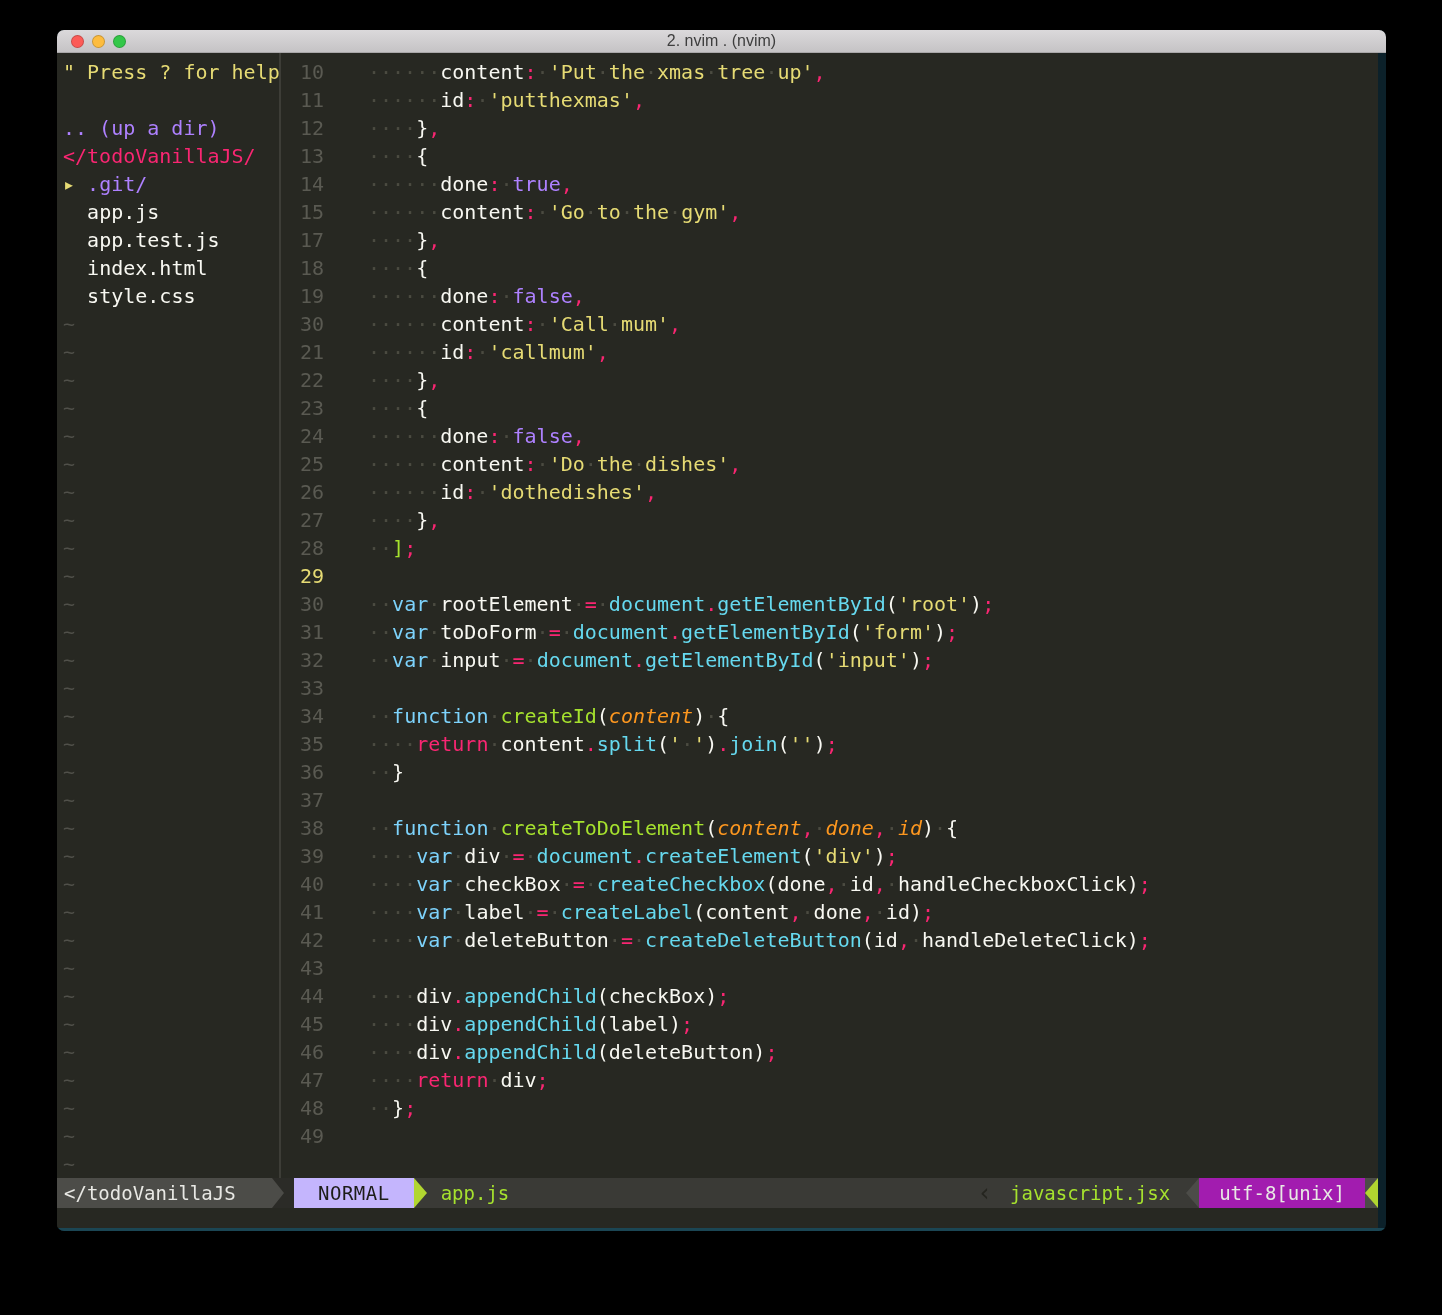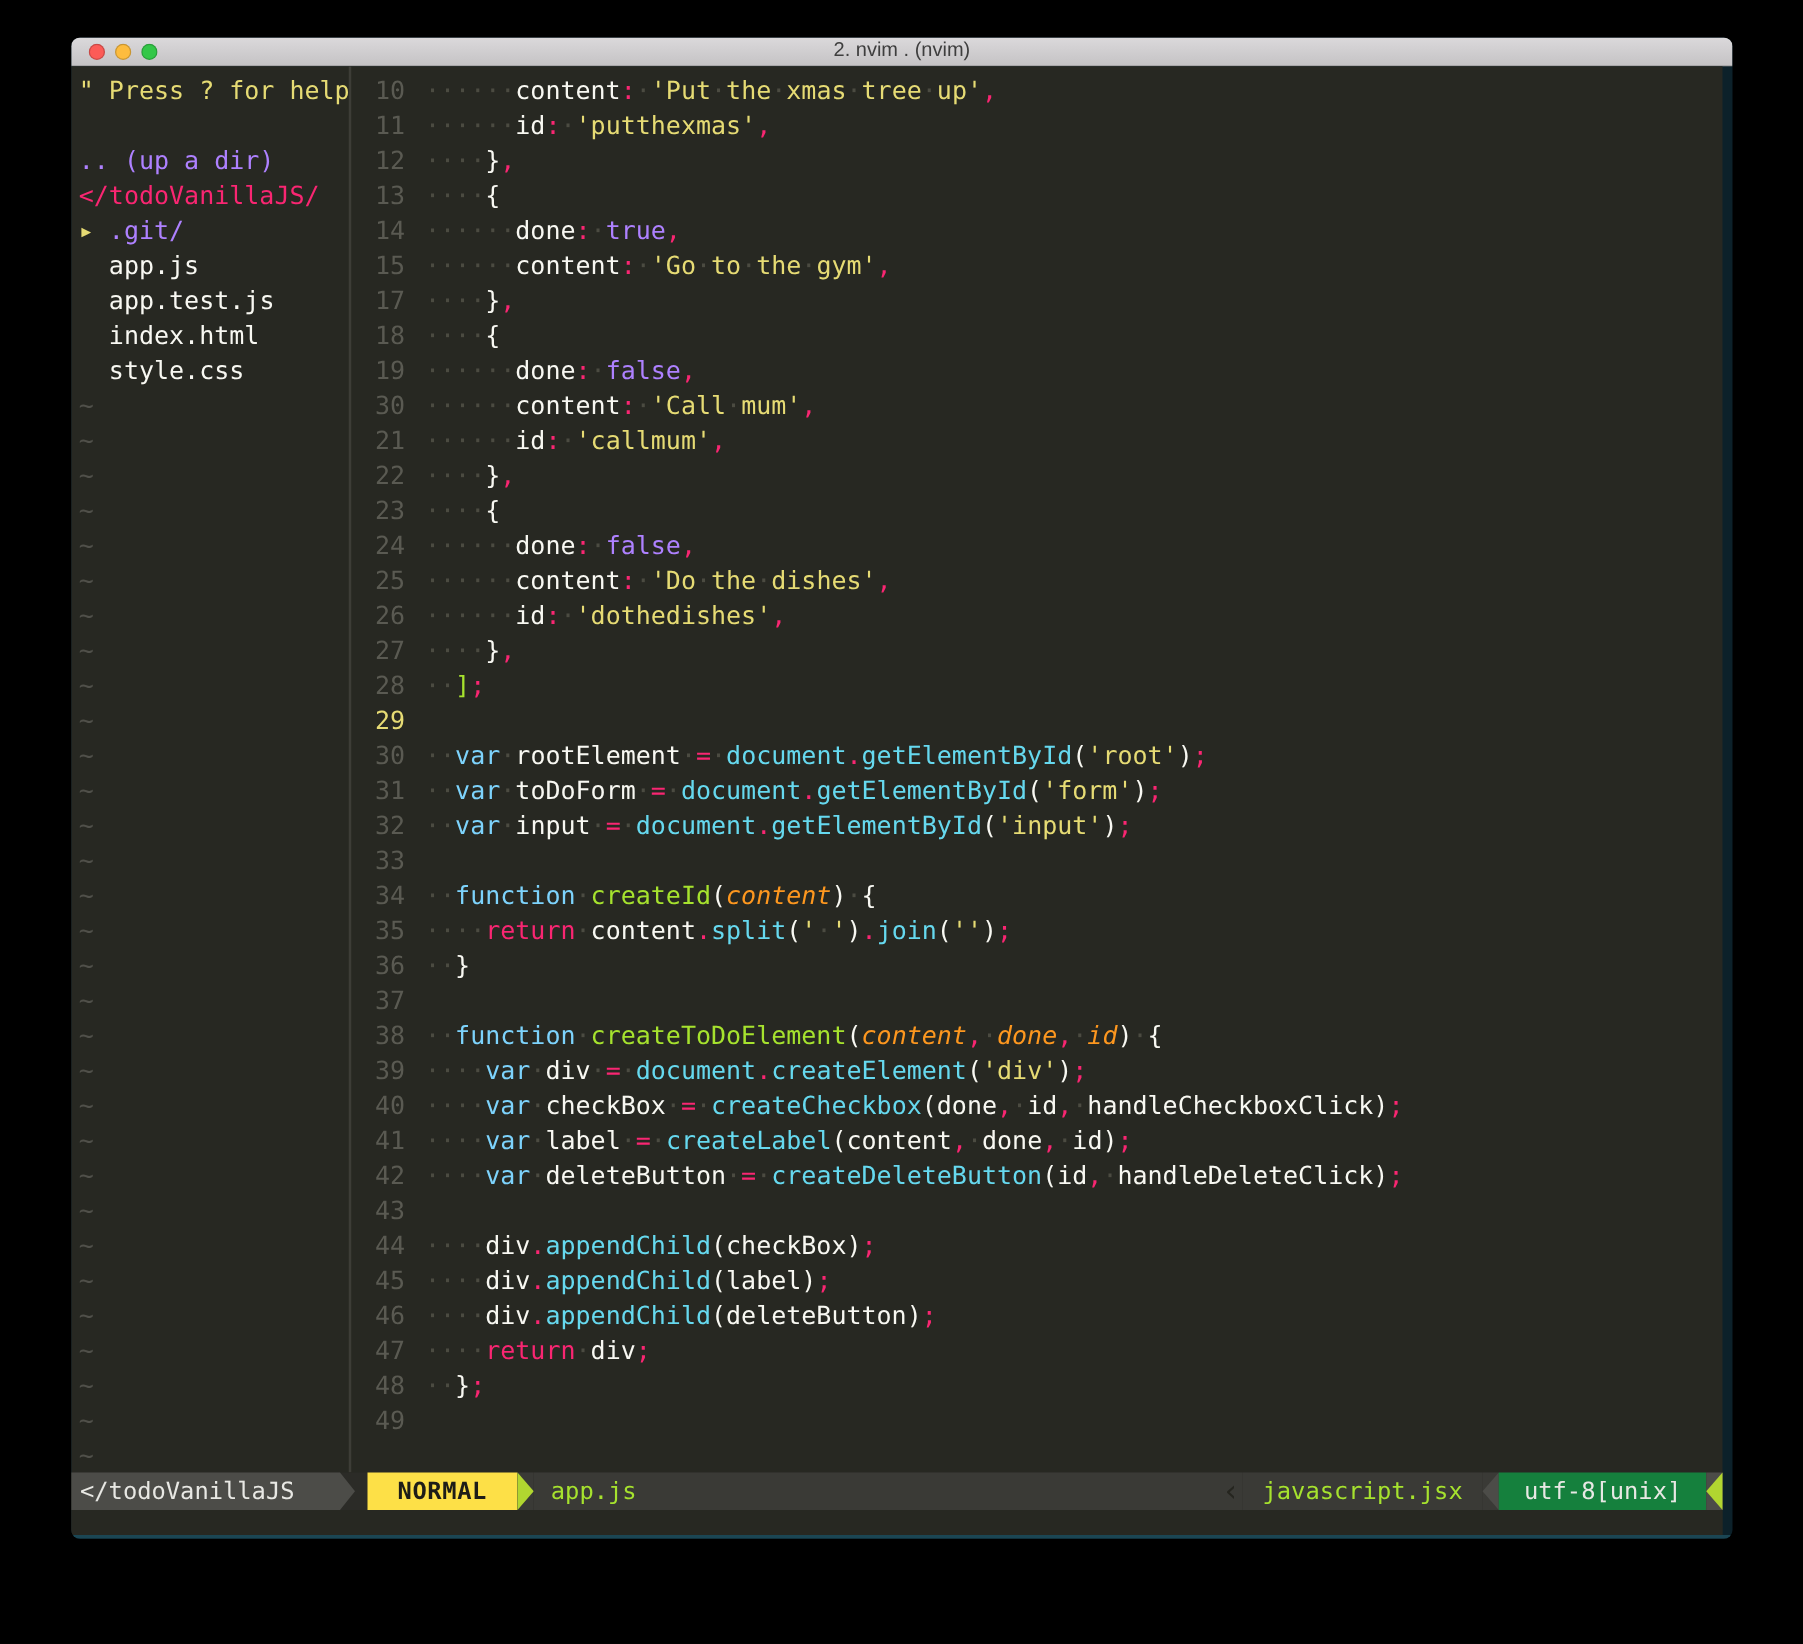--- a/index.html
+++ b/index.html
@@ -25,21 +25,21 @@
     margin-right:8px;height:1175px;color:#f8f8f2;}
   .main{flex:1;display:flex;overflow:hidden;}
 
   
   .sidebar{width:222px;padding:5px 0 0 6px;overflow:hidden;}
   .srow{height:28px;line-height:28px;font-size:20px;white-space:pre;}
   .sep{width:2px;background:#3d3d37;}
 
   
   .editor{flex:1;padding-top:5px;overflow:hidden;}
-  .erow{display:flex;height:28px;line-height:28px;font-size:20px;white-space:pre;}
+  .erow{display:flex;height:28px;line-height:28px;font-size:20px;white-space:pre;gap:28px;}
   .gutter{width:43px;text-align:right;color:#5a5a52;flex:none;}
   .gutter.cur{color:#e6db74;}
   .codeln{margin-left:16px;flex:1;}
 
   
   .tk-fg{color:#f8f8f2;}
   .tk-pink{color:#f92672;}
   .tk-yel{color:#e6db74;}
   .tk-cyn{color:#66d9ef;}
   .tk-cyni{color:#7dd3fc;}
@@ -54,29 +54,29 @@
   .c-dim{color:#50504a;}
 
   
   .statusbar{height:30px;flex:none;display:flex;align-items:stretch;background:#2b2b27;
     font-size:19px;}
   .statusbar .mono{line-height:30px;}
   .seg-tree{width:215px;background:#4c4c48;color:#e8e8e4;padding-left:7px;white-space:pre;}
   .chev-tree{width:0;height:0;border-top:15px solid transparent;border-bottom:15px solid transparent;
     border-left:12px solid #4c4c48;}
   .sb-gap{width:10px;}
-  .seg-normal{background:#fde047;color:#1d1d18;font-weight:bold;padding:0 24px;letter-spacing:.5px;}
+  .seg-normal{background:#c4b5fd;color:#1d1d18;font-weight:normal;padding:0 24px;letter-spacing:.5px;}
   .arrow-r-green{width:0;height:0;border-top:15px solid transparent;border-bottom:15px solid transparent;
     border-left:13px solid #b1d630;background:#3a3a36;}
   .seg-file{flex:1;background:#3a3a36;color:#a6e22e;padding-left:14px;}
   .thin-sep{background:#3a3a36;color:#25251f;font-size:24px;line-height:30px;padding:0 2px;}
   .seg-ft{background:#3a3a36;color:#a6e22e;padding:0 16px;}
   .arrow-l-gray{width:0;height:0;border-top:15px solid transparent;border-bottom:15px solid transparent;
     border-right:13px solid #4c4c48;background:#3a3a36;}
-  .seg-enc{background:#15803d;color:#e8e8e4;padding:0 20px;}
+  .seg-enc{background:#a21caf;color:#e8e8e4;padding:0 20px;}
   .arrow-l-green{width:0;height:0;border-top:15px solid transparent;border-bottom:15px solid transparent;
     border-right:13px solid #b1d630;background:#4c4c48;}
   .seg-pos{width:289px;background:#b1d630;color:#1d1d18;font-weight:bold;display:flex;
     align-items:center;padding:0 16px;}
   .sp-tri{margin-left:18px;font-weight:normal;}
   .sp-pos{margin-left:36px;}
   .ln-glyph{margin-left:14px;position:relative;font-weight:normal;}
   .ln-sub{font-size:12px;font-weight:bold;vertical-align:-4px;}
   .sp-colon{margin-left:10px;}
   .sp-col{margin-left:auto;}

